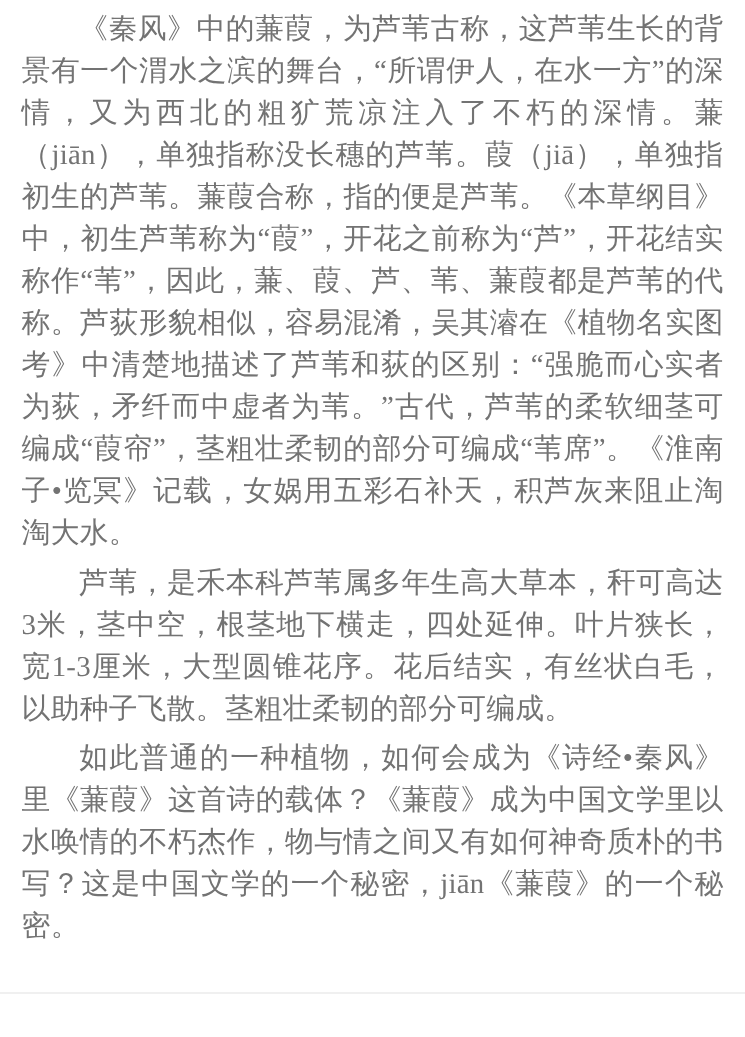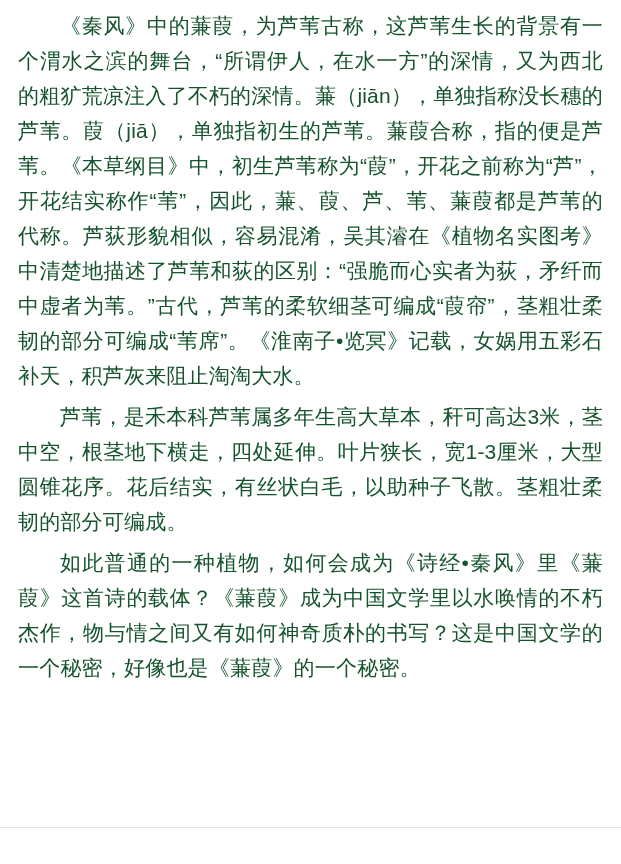--- a/index.html
+++ b/index.html
@@ -18,45 +18,45 @@
     width: 621px;
     height: 864px;
     background: #ffffff;
     box-sizing: border-box;
   }
   .article {
     padding: 8px 18px 0 18px;
     box-sizing: border-box;
   }
   .para {
-    color: #14532d;
-    font-size: 21px;
+    color: #737373;
+    font-size: 24px;
     line-height: 35px;
     text-align: justify;
     text-justify: inter-ideograph;
     text-indent: 2em;
     margin: 0 0 6px 0;
     letter-spacing: 0.2px;
-    font-family: Liberation Sans, sans-serif;
+    font-family: Liberation Serif, serif;
   }
   .para:last-child {
     margin-bottom: 0;
   }
   .footer-rule {
     position: absolute;
     left: 0;
     right: 0;
     bottom: 36px;
     height: 1px;
     background: #e6e6e6;
   }
 </style>
 </head>
 <body>
 
 <div class="page">
   <div class="article">
     <p class="para">《秦风》中的蒹葭，为芦苇古称，这芦苇生长的背景有一个渭水之滨的舞台，“所谓伊人，在水一方”的深情，又为西北的粗犷荒凉注入了不朽的深情。蒹（jiān），单独指称没长穗的芦苇。葭（jiā），单独指初生的芦苇。蒹葭合称，指的便是芦苇。《本草纲目》中，初生芦苇称为“葭”，开花之前称为“芦”，开花结实称作“苇”，因此，蒹、葭、芦、苇、蒹葭都是芦苇的代称。芦荻形貌相似，容易混淆，吴其濬在《植物名实图考》中清楚地描述了芦苇和荻的区别：“强脆而心实者为荻，矛纤而中虚者为苇。”古代，芦苇的柔软细茎可编成“葭帘”，茎粗壮柔韧的部分可编成“苇席”。《淮南子•览冥》记载，女娲用五彩石补天，积芦灰来阻止淘淘大水。</p>
     <p class="para">芦苇，是禾本科芦苇属多年生高大草本，秆可高达3米，茎中空，根茎地下横走，四处延伸。叶片狭长，宽1-3厘米，大型圆锥花序。花后结实，有丝状白毛，以助种子飞散。茎粗壮柔韧的部分可编成。</p>
-    <p class="para">如此普通的一种植物，如何会成为《诗经•秦风》里《蒹葭》这首诗的载体？《蒹葭》成为中国文学里以水唤情的不朽杰作，物与情之间又有如何神奇质朴的书写？这是中国文学的一个秘密，好像也是《蒹葭》的一个秘密。</p>
+    <p class="para">如此普通的一种植物，如何会成为《诗经•秦风》里《蒹葭》这首诗的载体？《蒹葭》成为中国文学里以水唤情的不朽杰作，物与情之间又有如何神奇质朴的书写？这是中国文学的一个秘密，jiān《蒹葭》的一个秘密。</p>
   </div>
   <div class="footer-rule"></div>
 </div>
 
 </body></html>

